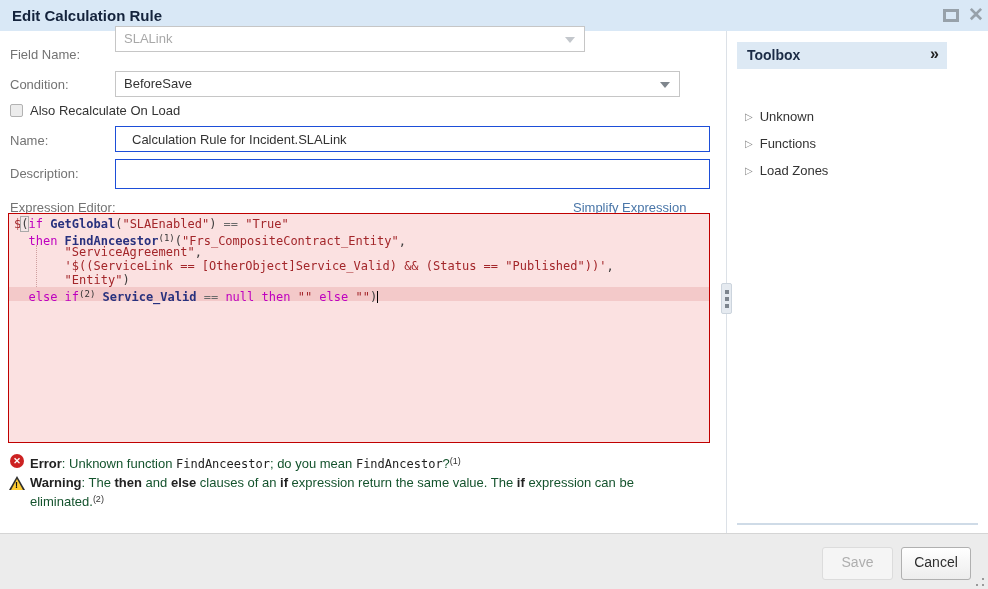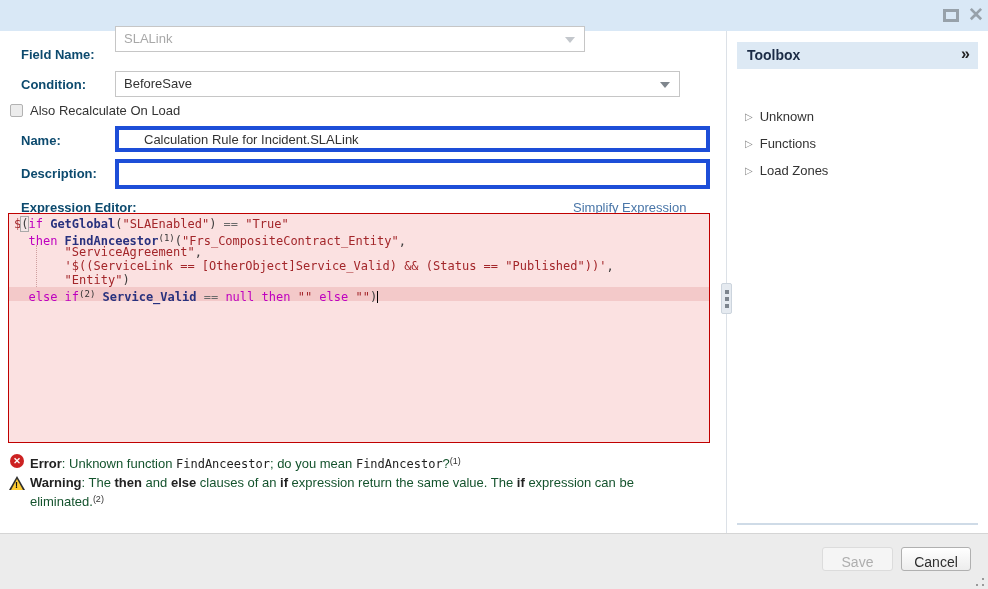--- a/index.html
+++ b/index.html
@@ -8,26 +8,26 @@
   #dialog { position:relative; width:988px; height:589px; background:#fff; overflow:hidden; }
 
   
   #titlebar { position:absolute; left:0; top:0; width:988px; height:31px; background:#d9e8f6; }
   #title { position:absolute; left:12px; top:7px; font-size:15px; font-weight:bold; color:#14233c; }
   #max-btn { position:absolute; left:942px; top:8px; width:19px; height:15px; cursor:pointer; }
   #max-btn .sq { position:absolute; left:1px; top:1px; width:16px; height:13px; border:3px solid #97a1aa; }
   #close-btn { position:absolute; left:965px; top:3px; width:22px; height:24px; font-size:19px; font-weight:bold; color:#97a1aa; text-align:center; line-height:24px; cursor:pointer; }
 
   
-  .lbl { position:absolute; left:21px; font-size:13px; color:#0c4a6e;font-weight:bold; }
+  .lbl { position:absolute; left:10px; font-size:13px; color:#737373; }
   .box { position:absolute; background:#fff; border:1px solid #c6c6c6; }
   .selval { position:absolute; left:8px; top:4px; font-size:13px; }
   .arrow { position:absolute; right:9px; top:10px; width:0; height:0; border-left:5px solid transparent; border-right:5px solid transparent; border-top:6px solid #7f868d; }
   .arrow.dis { border-top-color:#c3c7cc; }
-  input.txt { position:absolute; border:4px solid #1d4ed8; font-size:13px; color:#333; padding:0 25px; font-family:"Liberation Sans",sans-serif; outline:none; }
+  input.txt { position:absolute; border:1px solid #1d4ed8; font-size:13px; color:#333; padding:0 16px; font-family:"Liberation Sans",sans-serif; outline:none; }
   #chk { position:absolute; left:10px; top:104px; width:13px; height:13px; background:#ececec; border:1px solid #b2b2b2; border-radius:2px; cursor:pointer; }
   #chk-label { position:absolute; left:30px; top:103px; font-size:13px; color:#333; }
   #simplify-link { position:absolute; left:573px; top:200px; font-size:13px; color:#4a76a8; text-decoration:underline; cursor:pointer; }
 
   
   #editor { position:absolute; left:8px; top:213px; width:702px; height:230px; background:#fbe1e1; border:1px solid #c00000; overflow:hidden; cursor:text; }
   #guide { position:absolute; left:27px; top:31px; height:56px; border-left:1px dotted #cf9f9f; }
   .code-lines { position:relative; padding-top:3px; }
   .code-line { height:14px; line-height:14px; font-family:"DejaVu Sans Mono", monospace; font-size:12px; white-space:pre; padding:0 5px; }
   .code-line.hl { background:#f3c9c9; }
@@ -49,43 +49,44 @@
   #warn-icon { position:absolute; left:9px; top:476px; width:0; height:0; border-left:8px solid transparent; border-right:8px solid transparent; border-bottom:14px solid #2e2e2e; }
   #warn-icon-inner { position:absolute; left:11px; top:479px; width:0; height:0; border-left:6px solid transparent; border-right:6px solid transparent; border-bottom:11px solid #ffcc33; }
   #warn-mark { position:absolute; left:15px; top:479px; width:4px; font-size:9px; font-weight:bold; color:#111; line-height:12px; }
 
   
   #splitter { position:absolute; left:726px; top:31px; width:1px; height:502px; background:#dce1e7; }
   #splitter-handle { position:absolute; left:721px; top:283px; width:11px; height:31px; background:#e5eaf0; border:1px solid #ccd4dd; border-radius:2px; cursor:col-resize; }
   #splitter-handle .dots { position:absolute; left:3px; top:6px; width:4px; height:4px; background:#7d858e; box-shadow:0 7px 0 #7d858e, 0 14px 0 #7d858e; }
 
   
-  #toolbox-header { position:absolute; left:737px; top:42px; width:241px; height:27px; background:#dde9f4; }
+  #toolbox-header { position:absolute; left:737px; top:42px; width:210px; height:27px; background:#dde9f4; }
   #toolbox-title { position:absolute; left:10px; top:5px; font-size:14px; font-weight:bold; color:#1b2b45; }
   #toolbox-collapse { position:absolute; right:8px; top:3px; font-size:16px; font-weight:bold; color:#222; cursor:pointer; }
   #toolbox-search { position:absolute; left:745px; top:76px; width:229px; height:24px; border:1px solid #c9c9c9; font-size:13px; color:#555; padding:0 6px; font-family:"Liberation Sans",sans-serif; outline:none; }
   #toolbox-search::placeholder { color:#9a9a9a; opacity:1; }
   .tree-item { position:absolute; left:745px; height:20px; cursor:pointer; font-size:13px; color:#333; }
   .tree-item .tri { color:#8a8a8a; font-size:10px; margin-right:7px; vertical-align:1px; }
   #toolbox-bottom { position:absolute; left:737px; top:523px; width:241px; height:2px; background:#cfdbe7; }
 
   
   #footer { position:absolute; left:0; top:533px; width:988px; height:56px; background:#ececec; border-top:1px solid #d5d5d5; }
-  .btn { position:absolute; top:13px; height:24px; border-radius:3px; font-size:14px; text-align:center; line-height:29px; font-family:"Liberation Sans",sans-serif; }
+  .btn { position:absolute; top:13px; height:33px; border-radius:3px; font-size:14px; text-align:center; line-height:29px; font-family:"Liberation Sans",sans-serif; }
   #save-btn { left:822px; width:71px; background:#f5f5f5; border:1px solid #dcdcdc; color:#aeaeae; }
   #cancel-btn { left:901px; width:70px; background:linear-gradient(#ffffff,#ededed); border:1px solid #b0b0b0; color:#2e2e2e; cursor:pointer; }
   #resize-grip { position:absolute; left:976px; top:577px; width:10px; height:10px; cursor:nwse-resize; }
   #resize-grip .dot { position:absolute; left:0; top:7px; width:2px; height:2px; background:#9a9a9a; box-shadow:6px 0 0 #9a9a9a, 6px -6px 0 #9a9a9a; }
 </style>
 </head>
 <body>
 
 <div id="dialog">
 
   <div id="titlebar">
+    <span id="title">Edit Calculation Rule</span>
     <span id="max-btn">
         <span class="sq"></span>
       </span>
     <span id="close-btn"><span>✕</span></span>
   </div>
 
   <span class="lbl" style="top:47px">Field Name:</span>
   <div class="box" style="left:115px; top:26px; width:470px; height:26px">
     <span class="selval" style="color:#a8a8a8">SLALink</span>
     <span class="arrow dis"></span>

